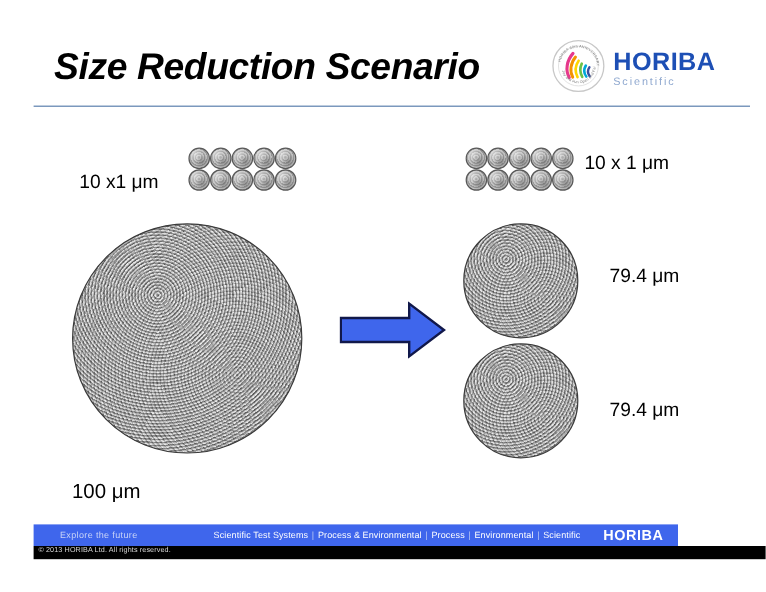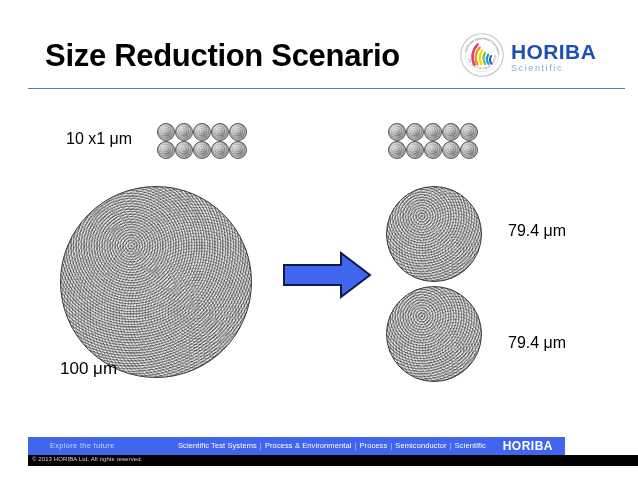--- a/index.html
+++ b/index.html
@@ -25,20 +25,21 @@
   
   .title {
     position: absolute;
     left: 45px;
     top: 38px;
     font-size: 31px;
     font-weight: bold;
     color: #000000;
     letter-spacing: -0.3px;
     white-space: nowrap;
+    font-style: italic;
   }
   .logo-block {
     position: absolute;
     left: 455px;
     top: 30px;
     width: 165px;
     height: 52px;
   }
   .logo-emblem {
     position: absolute;
@@ -98,21 +99,21 @@
   }
   #cluster-left { left: 157px; top: 123px; }
   #cluster-right { left: 388px; top: 123px; }
 
   .label {
     position: absolute;
     font-size: 16px;
     color: #000000;
     white-space: nowrap;
   }
-  #label-left-small { left: 66px; top: 130px; text-align: center; }
+  #label-left-small { left: 66px; top: 144px; text-align: center; }
   #label-right-small { left: 487px; top: 128px; }
 
   
   .particle {
     position: absolute;
     border-radius: 50%;
     border: 1.5px solid #3b3b3b;
     box-sizing: border-box;
     background-color: #bdbdbd;
     background-image:
@@ -157,21 +158,21 @@
   
   .caption {
     position: absolute;
     left: 60px;
     top: 357px;
     font-size: 16px;
     color: #000000;
     line-height: 24px;
     white-space: nowrap;
   }
-  .caption-line { display: block; }
+  .caption-line { display: block; margin-top: 41px; }
   .caption-line.big { font-size: 17px; }
 
   
   .footer-bar {
     position: absolute;
     left: 28px;
     top: 437px;
     width: 496px;
     height: 18px;
     background: #3f66ec;
@@ -292,31 +293,32 @@
     <div class="dot"></div>
     <div class="dot"></div>
     <div class="dot"></div>
     <div class="dot"></div>
     <div class="dot"></div>
     <div class="dot"></div>
     <div class="dot"></div>
     <div class="dot"></div>
   </div>
 
+  <div class="label" id="label-right-small">10 x 1 μm</div>
 
   <div class="particle" id="particle-child-1"></div>
   <div class="label" id="label-child-1">79.4 μm</div>
 
   <div class="particle" id="particle-child-2"></div>
   <div class="label" id="label-child-2">79.4 μm</div>
 
   <div class="footer-bar">
     <span class="footer-explore">Explore the future</span>
     <span class="footer-segments">
-      <span>Scientific Test Systems</span><span class="footer-seg-divider">|</span><span>Process &amp; Environmental</span><span class="footer-seg-divider">|</span><span>Process</span><span class="footer-seg-divider">|</span><span>Semiconductor</span><span class="footer-seg-divider">|</span><span>Scientific</span>
+      <span>Scientific Test Systems</span><span class="footer-seg-divider">|</span><span>Process &amp; Environmental</span><span class="footer-seg-divider">|</span><span>Process</span><span class="footer-seg-divider">|</span><span>Environmental</span><span class="footer-seg-divider">|</span><span>Scientific</span>
     </span>
     <span class="footer-horiba">HORIBA</span>
   </div>
 
   <div class="footer-copy-bar">
     <span class="footer-copyright">© 2013 HORIBA Ltd. All rights reserved.</span>
   </div>
 
 </div>
 

